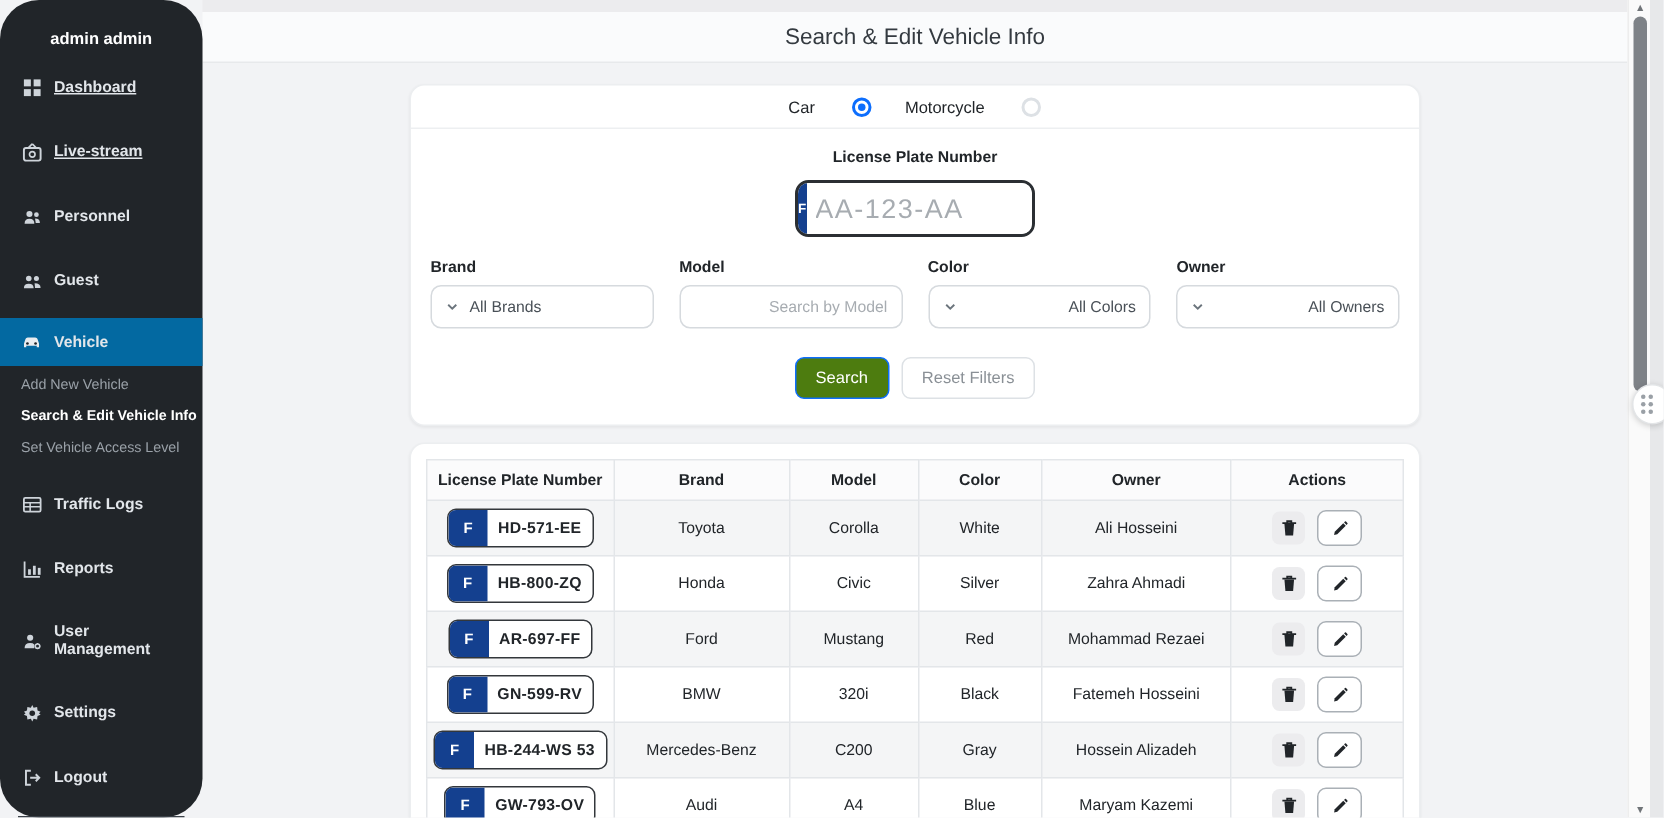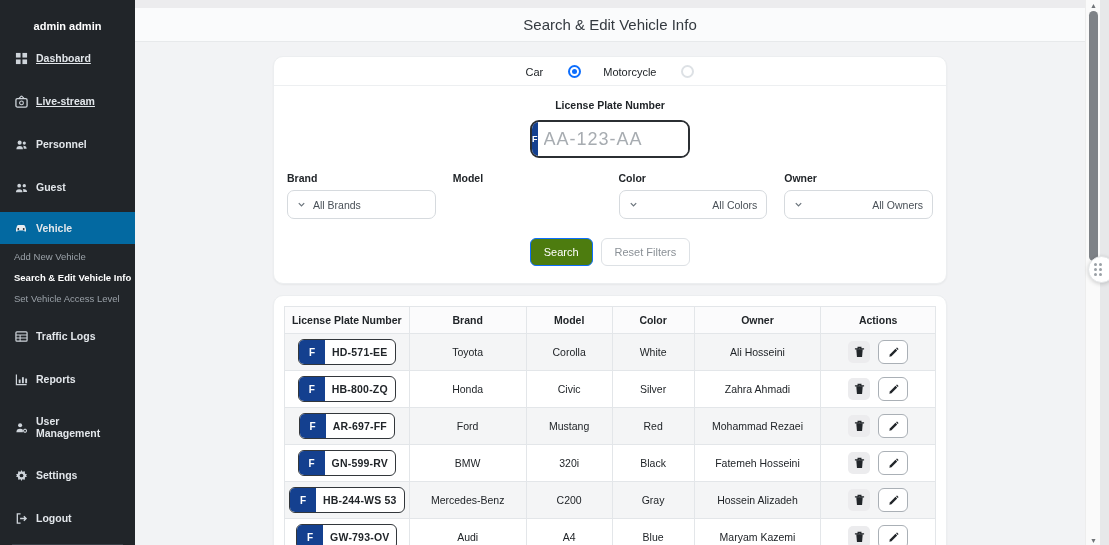--- a/index.html
+++ b/index.html
@@ -7,21 +7,21 @@
   body {
     font-family:"Liberation Sans", sans-serif;
     position:relative;
     background:#f2f3f5;
     color:#212529;
   }
   
   .sidebar {
     position:absolute; left:0; top:0; width:135px; height:545px;
     background:#212529; color:#e9ecef; z-index:5;
-    display:flex; flex-direction:column;
+    display:flex; flex-direction:column;border-radius:26px;
   }
   .sb-user { text-align:center; font-size:11px; font-weight:700; color:#fff; padding:20px 0 10px; }
   .sb-nav { flex:0 0 auto; }
   .sb-item {
     display:flex; align-items:center; gap:8px;
     padding:9px 14px; font-size:10.5px; font-weight:600; color:#e2e6ea;
     cursor:pointer; margin-top:11px;
   }
   .sb-item .ic { width:14px; height:14px; flex:0 0 14px; display:flex; align-items:center; justify-content:center; }
   .sb-item.underline span.lbl { text-decoration:underline; }
@@ -266,20 +266,21 @@
           <span class="chev">
             <svg width="9" height="9" viewBox="0 0 10 10">
                 <path d="M2 3.5 L5 6.5 L8 3.5" stroke="#6c757d" stroke-width="1.4" fill="none"></path>
               </svg>
           </span>
           <span>All Brands</span>
         </div>
       </div>
       <div class="filter">
         <label>Model</label>
+        <input class="model-input" type="text" placeholder="Search by Model" style="">
       </div>
       <div class="filter">
         <label>Color</label>
         <div class="field spread">
           <span class="chev">
             <svg width="9" height="9" viewBox="0 0 10 10">
                 <path d="M2 3.5 L5 6.5 L8 3.5" stroke="#6c757d" stroke-width="1.4" fill="none"></path>
               </svg>
           </span>
           <span>All Colors</span>

